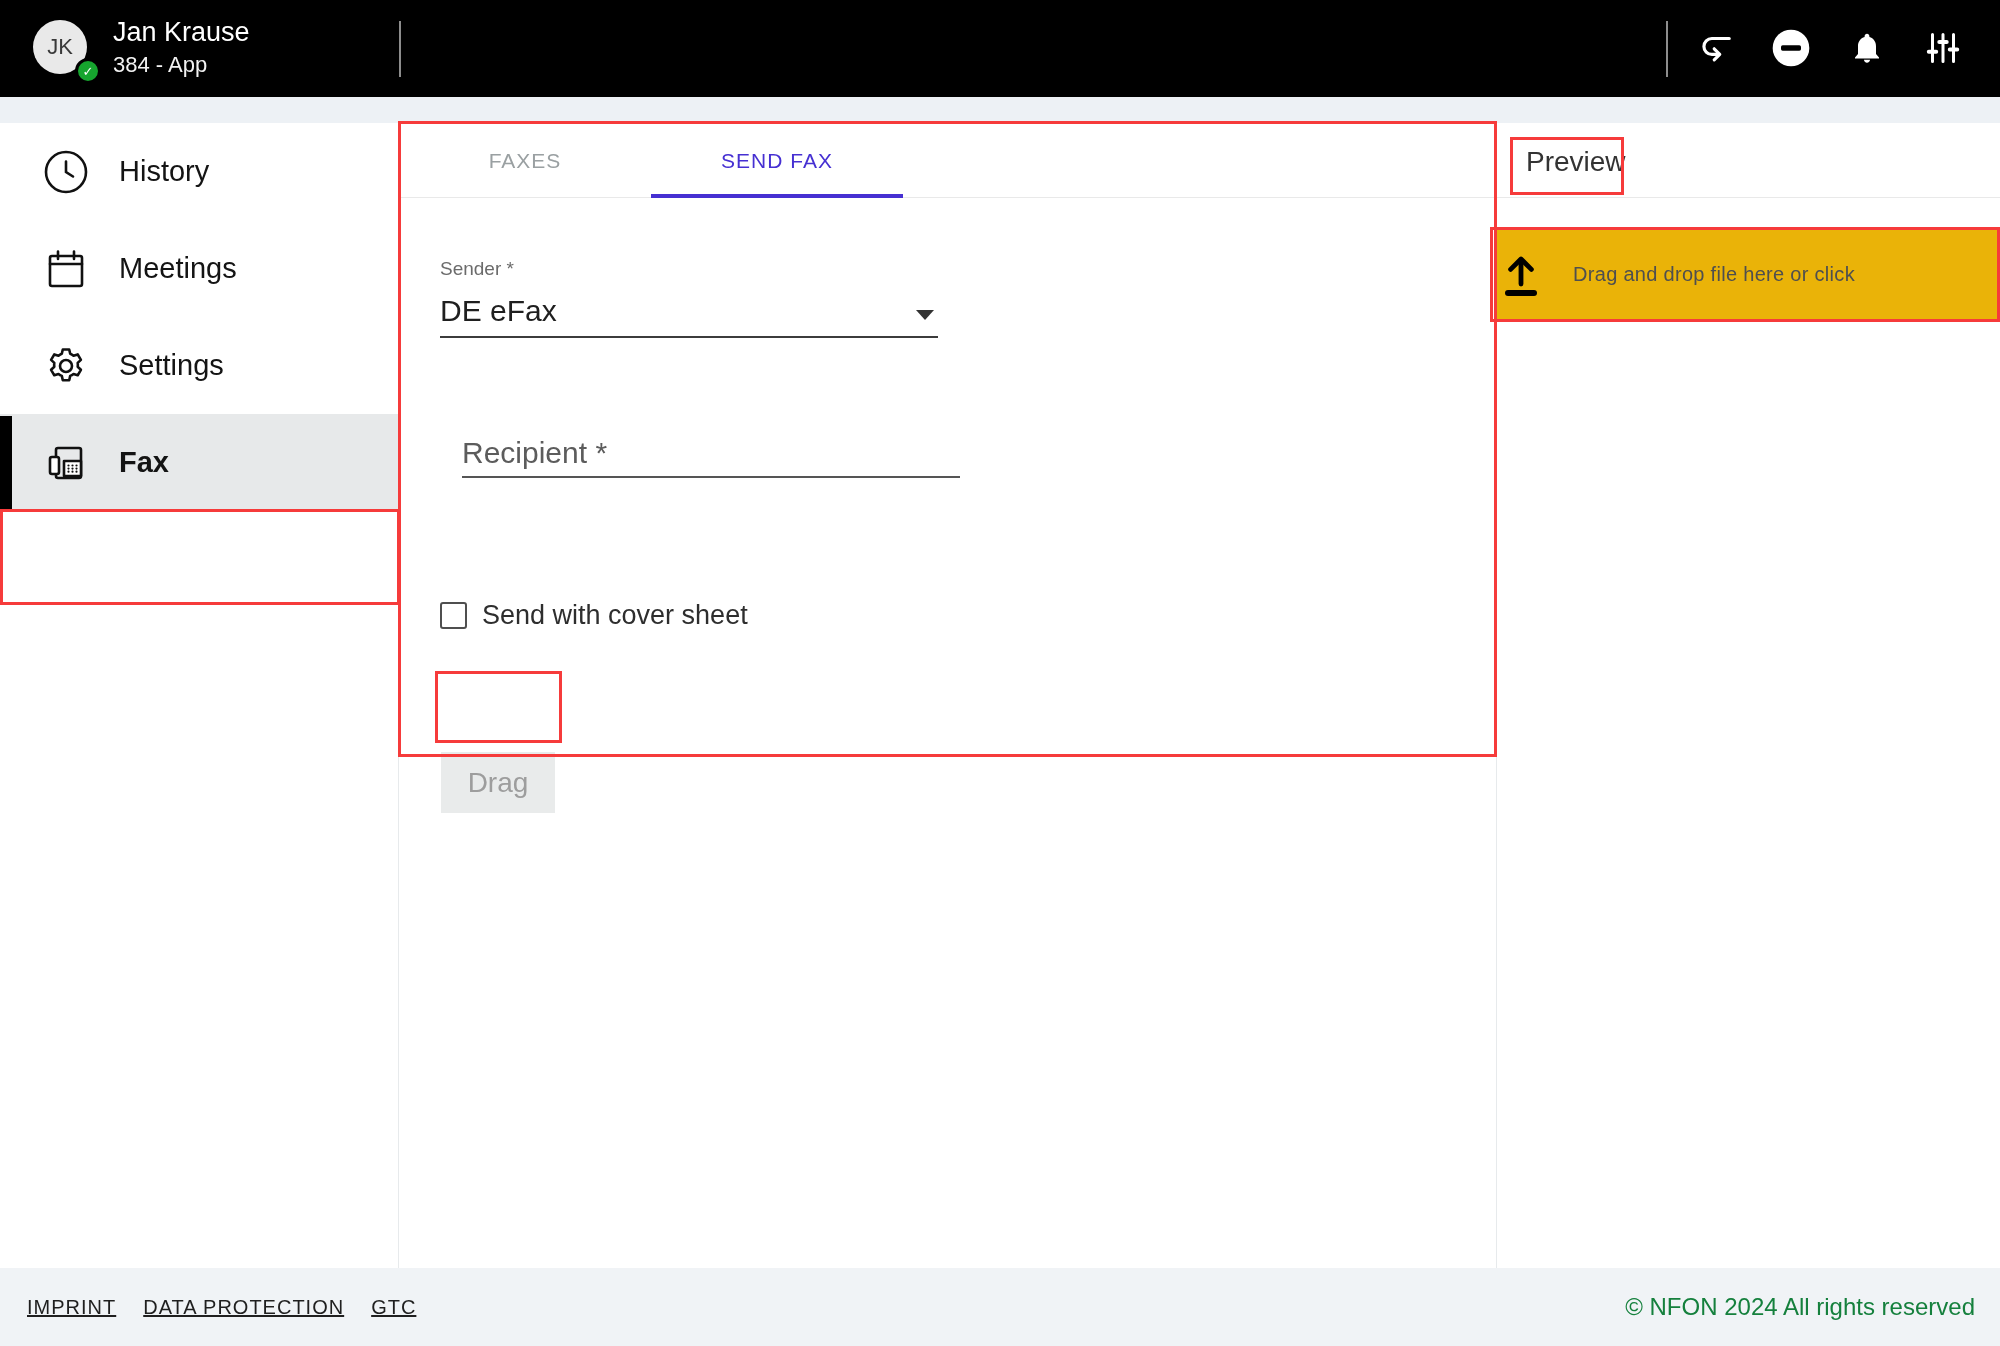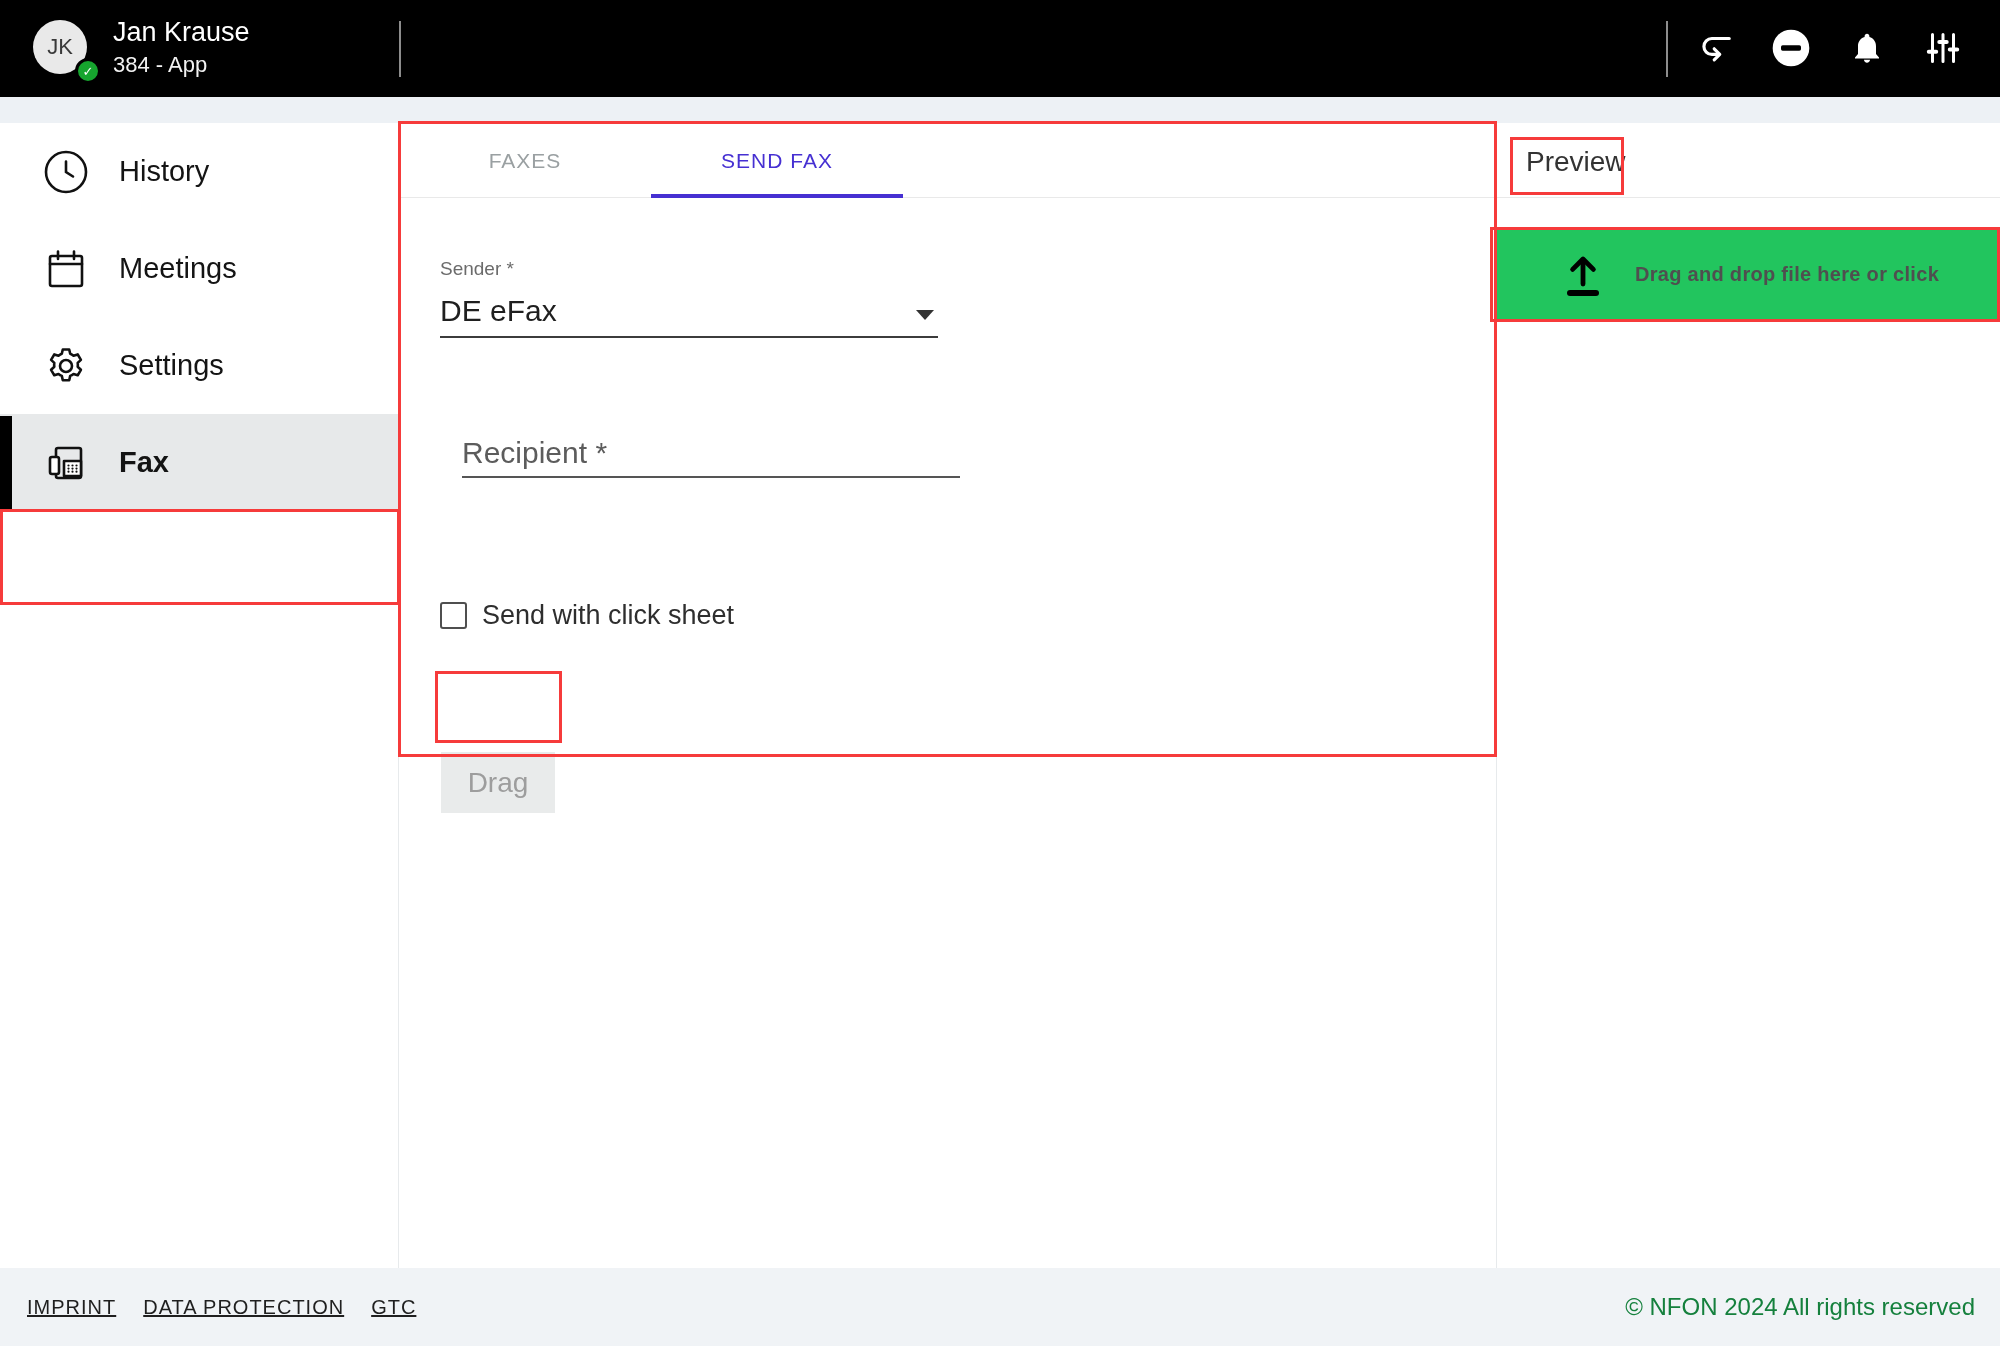--- a/index.html
+++ b/index.html
@@ -63,22 +63,22 @@
   .checkbox-row { position: absolute; left: 41px; top: 402px; display: flex; align-items: center; cursor: pointer; }
   .checkbox-box { width: 27px; height: 27px; border: 2px solid #4f4f4f; border-radius: 3px; background: #fff; }
   .checkbox-lbl { margin-left: 15px; font-size: 27px; color: #2e2e2e; }
   .send-btn { position: absolute; left: 42px; top: 554px; width: 114px; height: 61px; background: #e9ebeb;
               border: none; color: #9d9d9d; font-size: 28px; font-family: inherit; cursor: default;
               display: flex; align-items: center; justify-content: center; }
 
   
   .preview-header { position: relative; height: 75px; border-bottom: 1px solid #e9e9e9; }
   .preview-title { position: absolute; left: 29px; top: 23px; font-size: 28px; color: #333; }
-  .dropzone { position: absolute; left: 0; top: 105px; width: 504px; height: 93px; background: #22c55e;
-              display: flex; align-items: center; justify-content: center; cursor: pointer; font-weight: bold; }
+  .dropzone { position: absolute; left: 0; top: 105px; width: 504px; height: 93px; background: #eab308;
+              display: flex; align-items: center; cursor: pointer; }
   .dropzone-text { margin-left: 28px; font-size: 20px; color: #4f4f4f; letter-spacing: 0.3px; }
 
   
   .annot { position: absolute; border: 3px solid #f63b3b; pointer-events: none; z-index: 10; }
   .annot-main     { left: 398px;  top: 121px;  width: 1099px; height: 636px; }
   .annot-fax      { left: 0;      top: 509px;  width: 400px;  height: 96px; }
   .annot-preview  { left: 1510px; top: 137px;  width: 114px;  height: 58px; }
   .annot-dropzone { left: 1490px; top: 227px;  width: 510px;  height: 95px; }
   .annot-send     { left: 435px;  top: 671px;  width: 127px;  height: 72px; }
 
@@ -192,21 +192,21 @@
     <div class="sender-label">Sender *</div>
     <div class="sender-field">
       <div class="sender-value">DE eFax</div>
       <div class="dd-arrow"></div>
     </div>
 
     <input class="recipient-input" type="text" value="" placeholder="Recipient *" style="">
 
     <div class="checkbox-row">
       <div class="checkbox-box" role="checkbox" aria-checked="false"></div>
-      <span class="checkbox-lbl">Send with click sheet</span>
+      <span class="checkbox-lbl">Send with cover sheet</span>
     </div>
 
     <button class="send-btn" disabled="">Drag</button>
   </div>
 </div>
 
 <div class="right-panel">
   <div class="preview-header">
     <div class="preview-title">Preview</div>
   </div>

